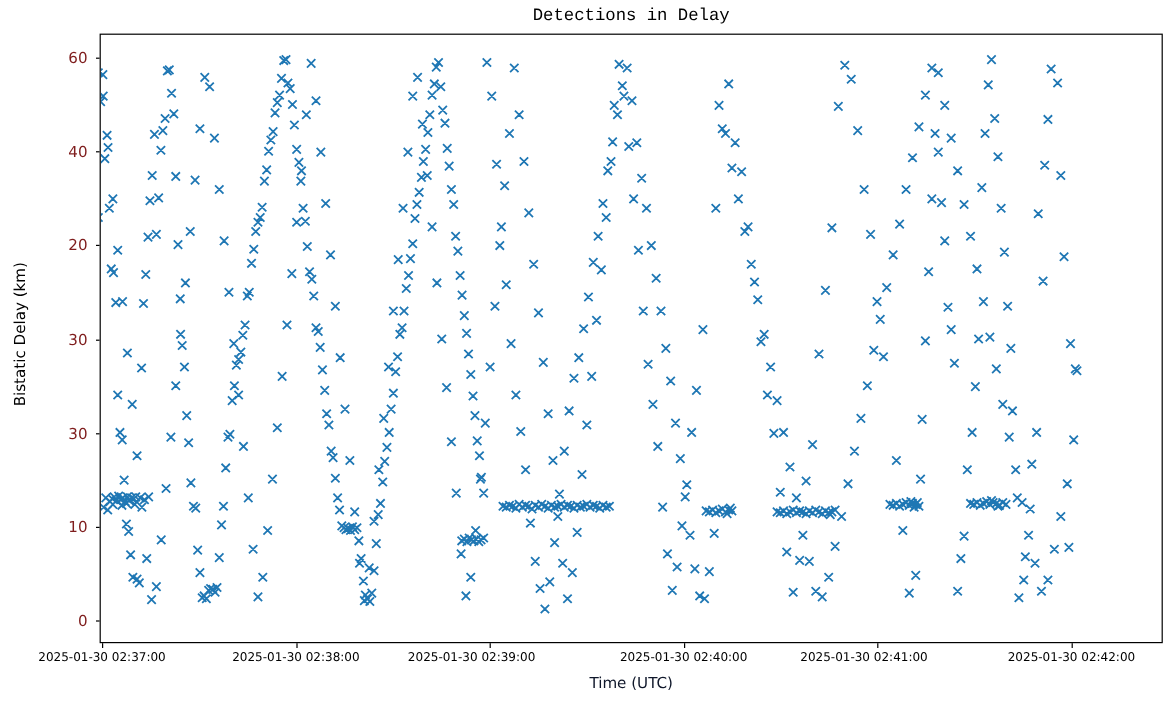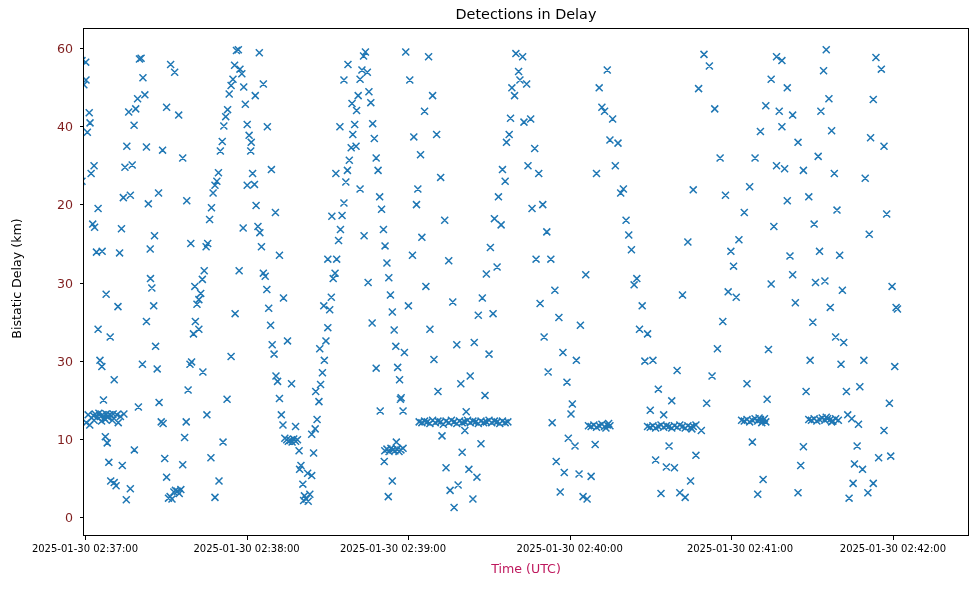--- a/index.html
+++ b/index.html
@@ -26,20 +26,21 @@
   #chart-title {
     position: absolute;
     left: 83px;
     top: 6px;
     width: 886px;
     text-align: center;
     font-size: 14.4px;
     color: #000000;
     line-height: 17px;
     white-space: nowrap;
+    font-family: Liberation Mono, monospace;
   }
 
   
   #axes {
     position: absolute;
     left: 83px;
     top: 28px;
     width: 886px;
     height: 508px;
     box-sizing: border-box;
@@ -97,21 +98,21 @@
 
   
   #xlabel {
     position: absolute;
     left: 83px;
     top: 561px;
     width: 886px;
     text-align: center;
     font-size: 12.6px;
     line-height: 15px;
-    color: #be185d;
+    color: #0f172a;
     white-space: nowrap;
   }
   #ylabel {
     position: absolute;
     left: -104px;
     top: 271px;
     width: 240px;
     text-align: center;
     font-size: 12.6px;
     line-height: 15px;
@@ -148,21 +149,21 @@
   <div class="tick-y" style="top:360.7px"></div>
   <div class="tick-y" style="top:282.5px"></div>
   <div class="tick-y" style="top:204.3px"></div>
   <div class="tick-y" style="top:126.2px"></div>
   <div class="tick-y" style="top:48px"></div>
 
   <div class="ticklabel-x" style="left:85px">2025-01-30 02:37:00</div>
   <div class="ticklabel-x" style="left:246.6px">2025-01-30 02:38:00</div>
   <div class="ticklabel-x" style="left:393px">2025-01-30 02:39:00</div>
   <div class="ticklabel-x" style="left:569.7px">2025-01-30 02:40:00</div>
-  <div class="ticklabel-x" style="left:740px">2025-01-30 02:41:00</div>
+  <div class="ticklabel-x" style="left:720px">2025-01-30 02:41:00</div>
   <div class="ticklabel-x" style="left:892.9px">2025-01-30 02:42:00</div>
 
   <div class="ticklabel-y" style="top:517px">0</div>
   <div class="ticklabel-y" style="top:438.8px">10</div>
   <div class="ticklabel-y" style="top:360.7px">30</div>
   <div class="ticklabel-y" style="top:282.5px">30</div>
   <div class="ticklabel-y" style="top:204.3px">20</div>
   <div class="ticklabel-y" style="top:126.2px">40</div>
   <div class="ticklabel-y" style="top:48px">60</div>
 

